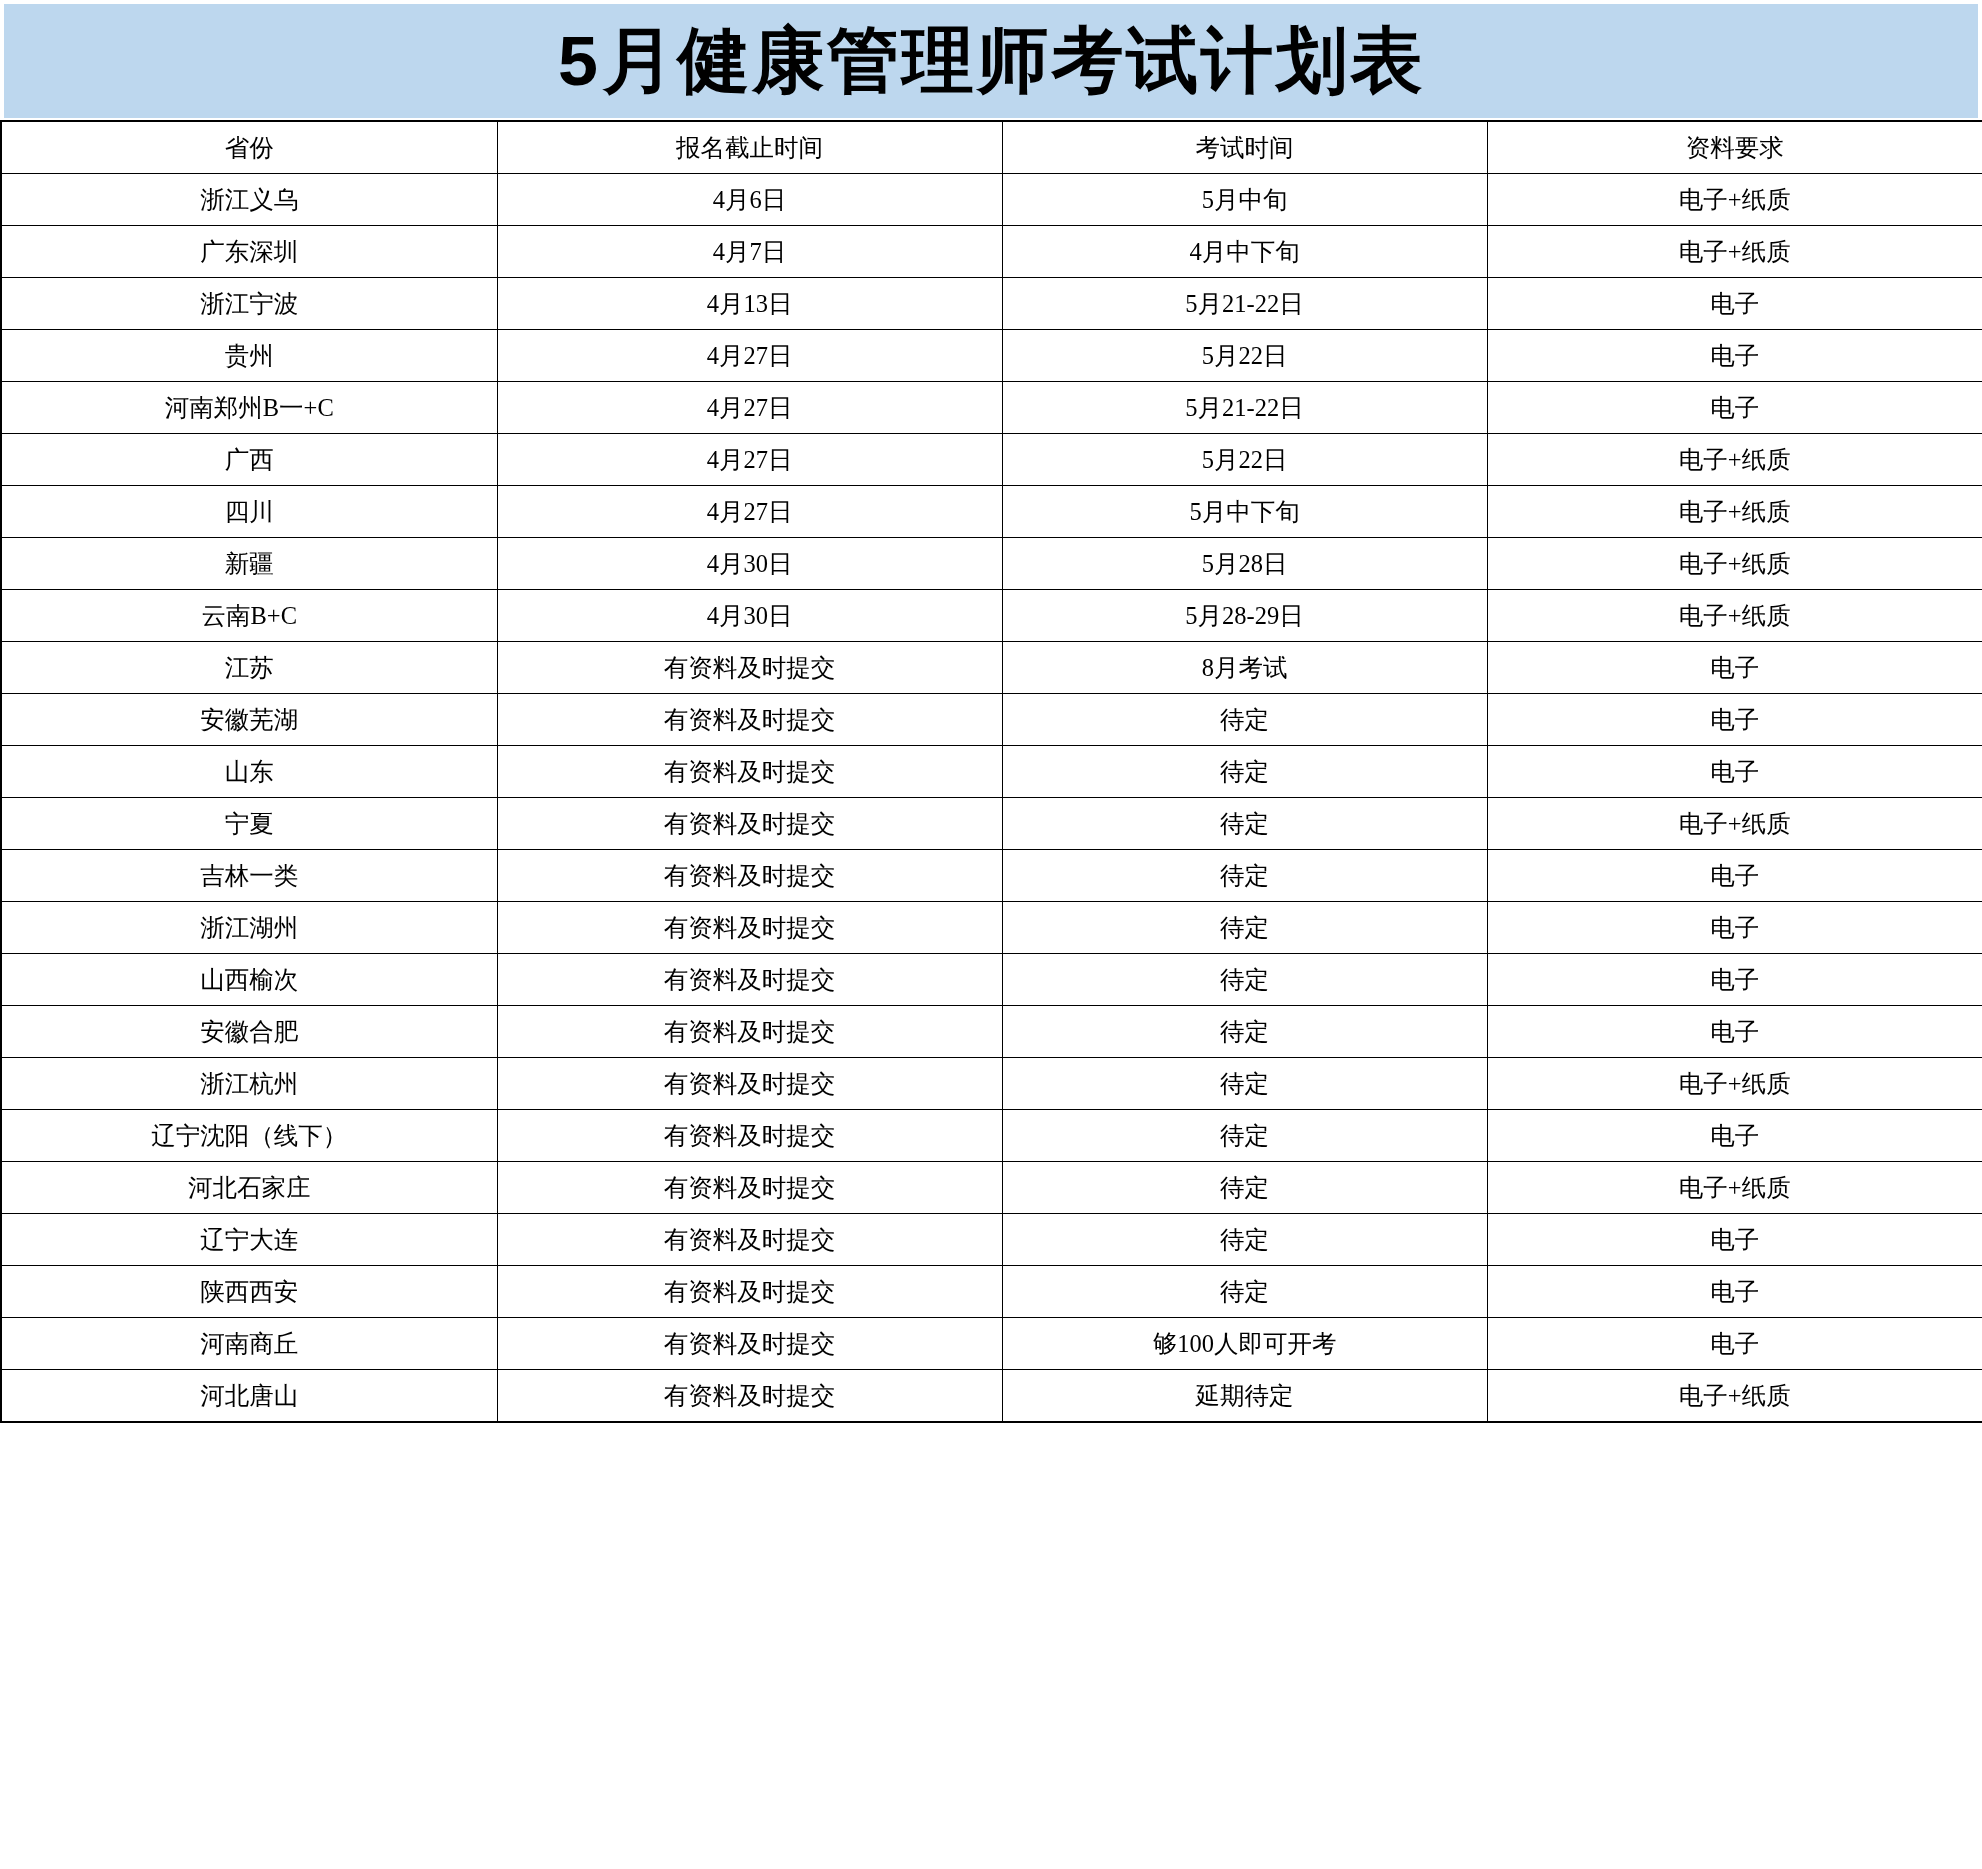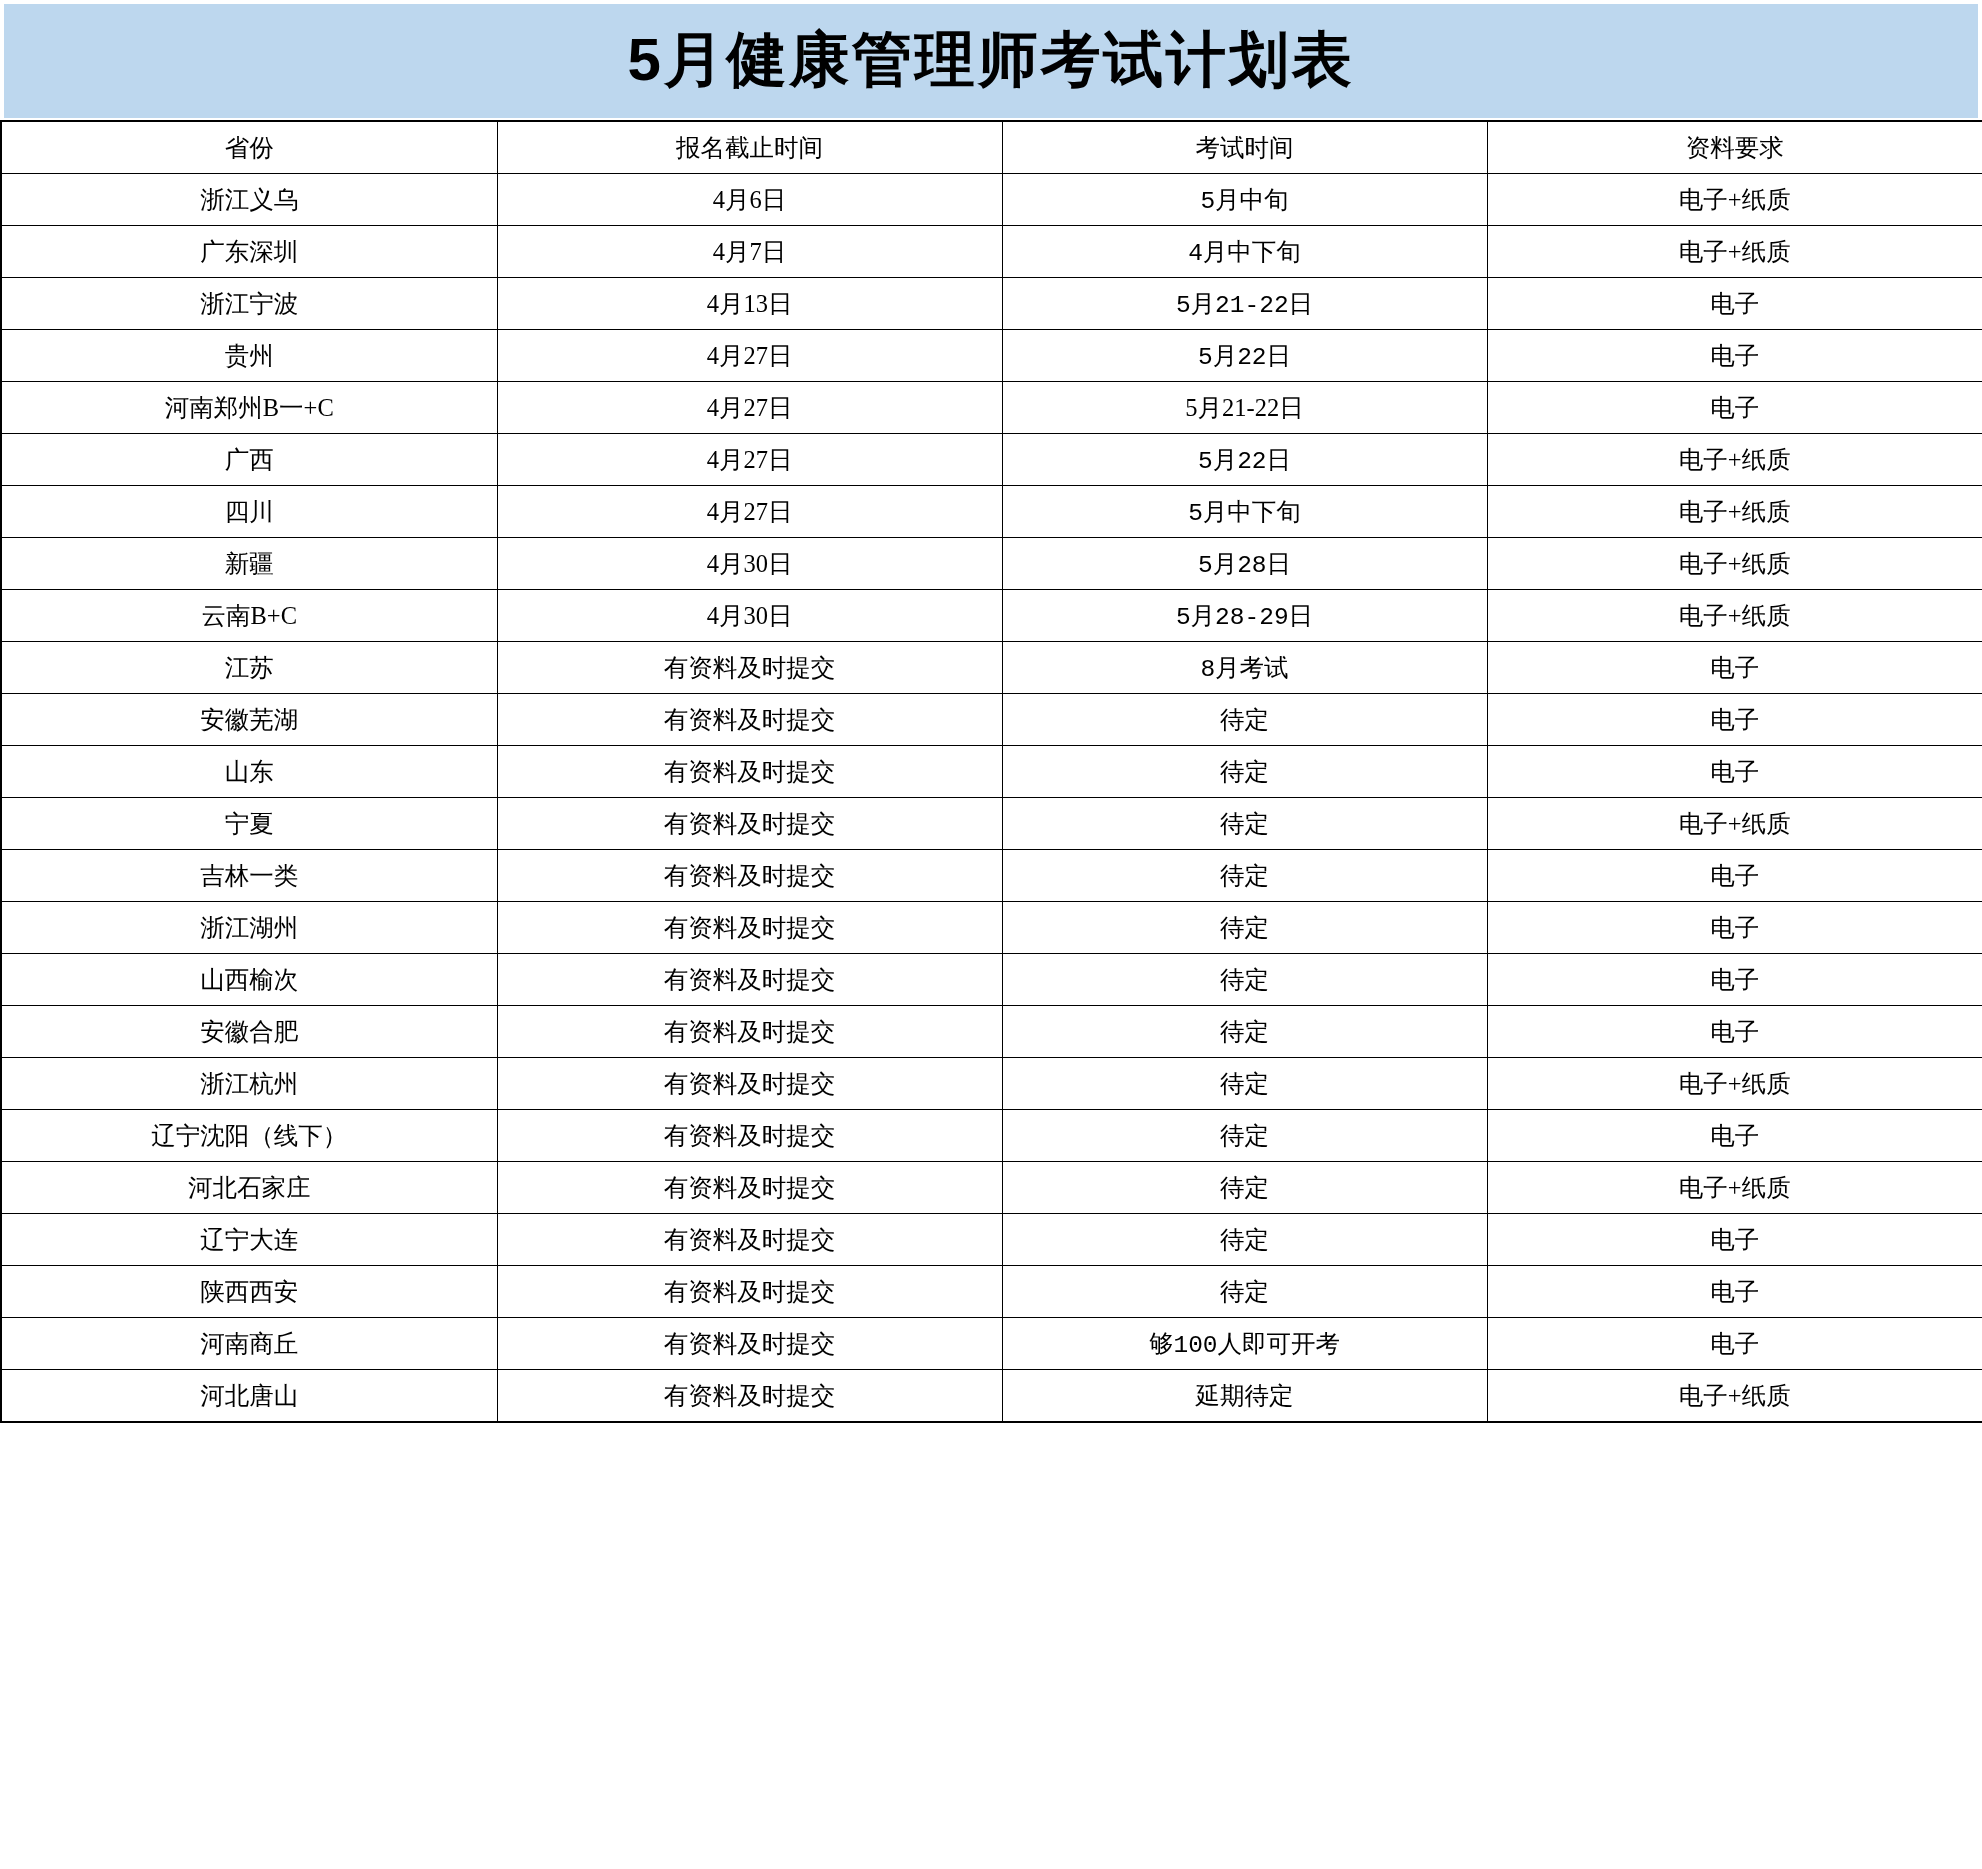--- a/index.html
+++ b/index.html
@@ -18,25 +18,25 @@
   }
   .title-band {
     margin: 3.8px 3.8px 0 3.8px;
     height: 114px;
     background: #BDD7EE;
     display: flex;
     align-items: center;
     justify-content: center;
   }
   .title-text {
-    font-size: 60px;
+    font-size: 72px;
     font-weight: bold;
     letter-spacing: 2.8px;
     color: #000000;
-    font-family: Liberation Sans, sans-serif;
+    font-family: Liberation Mono, monospace;
   }
   table.schedule {
     width: 1982px;
     border-collapse: collapse;
     table-layout: fixed;
     margin-top: 1.9px;
     border: 2.8px solid #000000;
   }
   table.schedule th,
   table.schedule td {
@@ -52,21 +52,21 @@
     white-space: nowrap;
   }
   th.exam-header {
     color: #FF0000;
     font-weight: bold;
     font-family: Liberation Serif, serif;
   }
   td.red-bold {
     color: #FF0000;
     font-weight: bold;
-    font-family: Liberation Mono, monospace;
+    font-family: Liberation Serif, serif;
   }
   td.red-serif {
     color: #FF0000;
     font-weight: normal;
     font-family: "Liberation Serif", serif;
   }
 </style>
 </head>
 <body>
 

